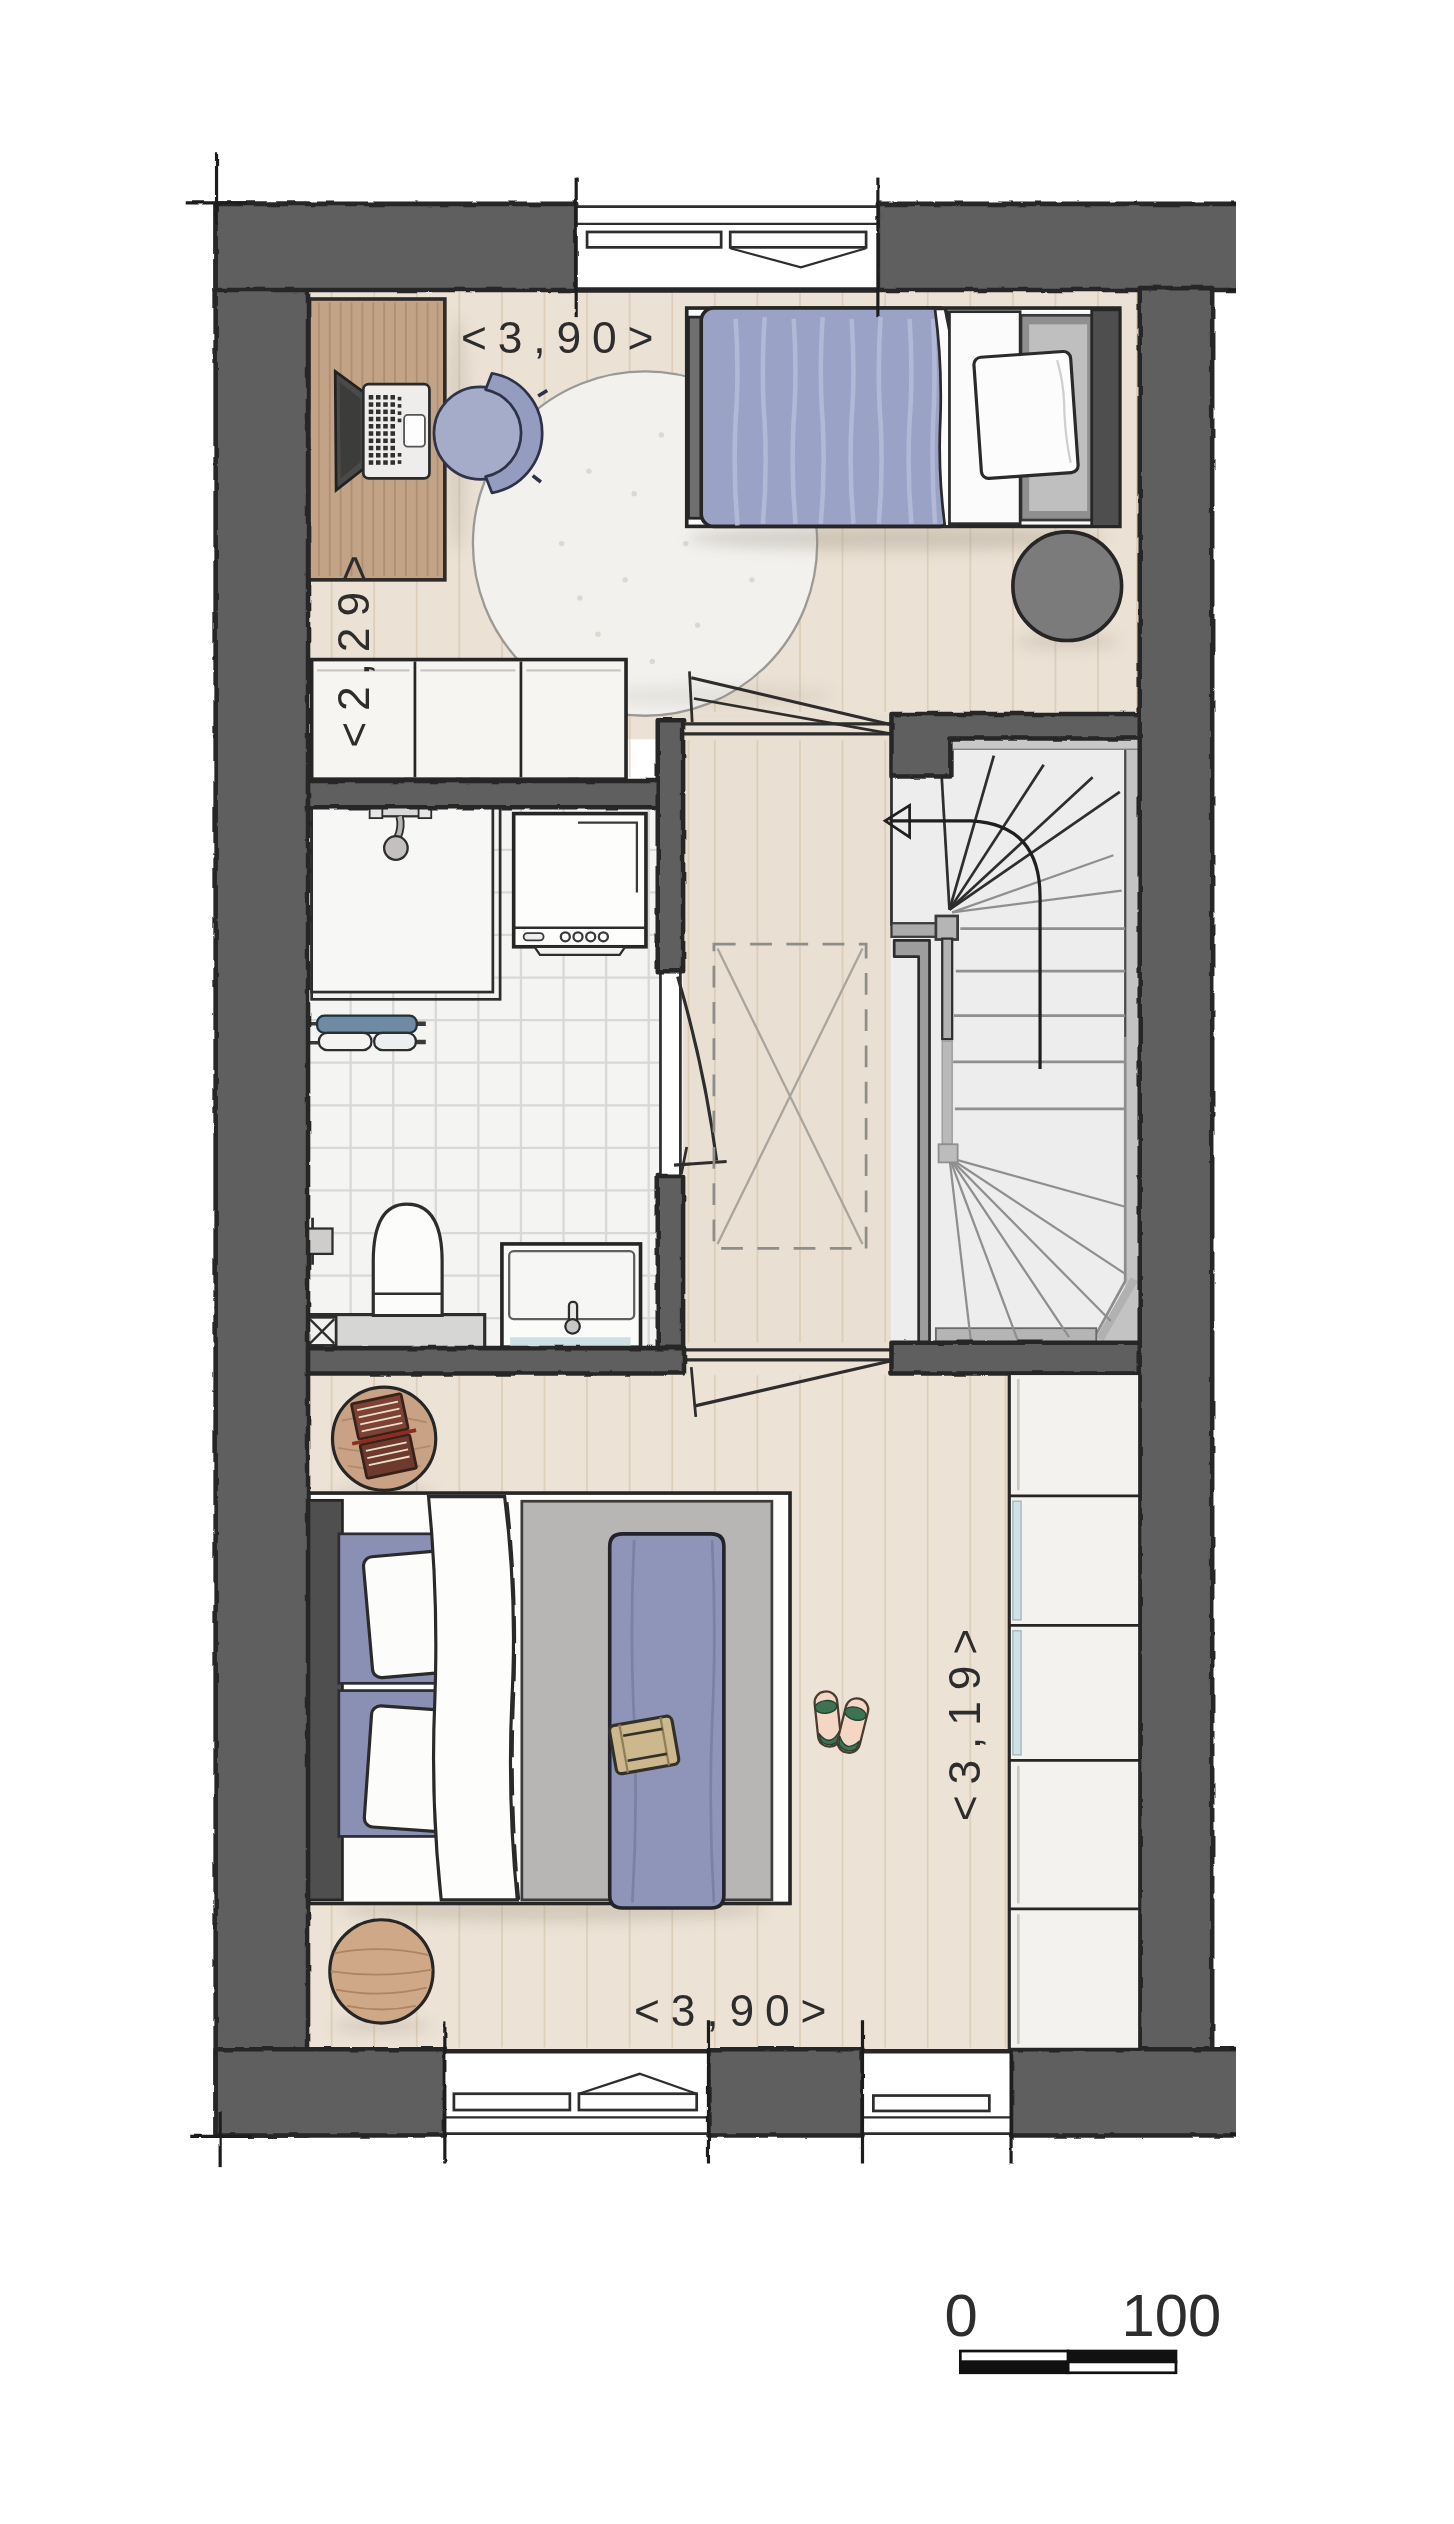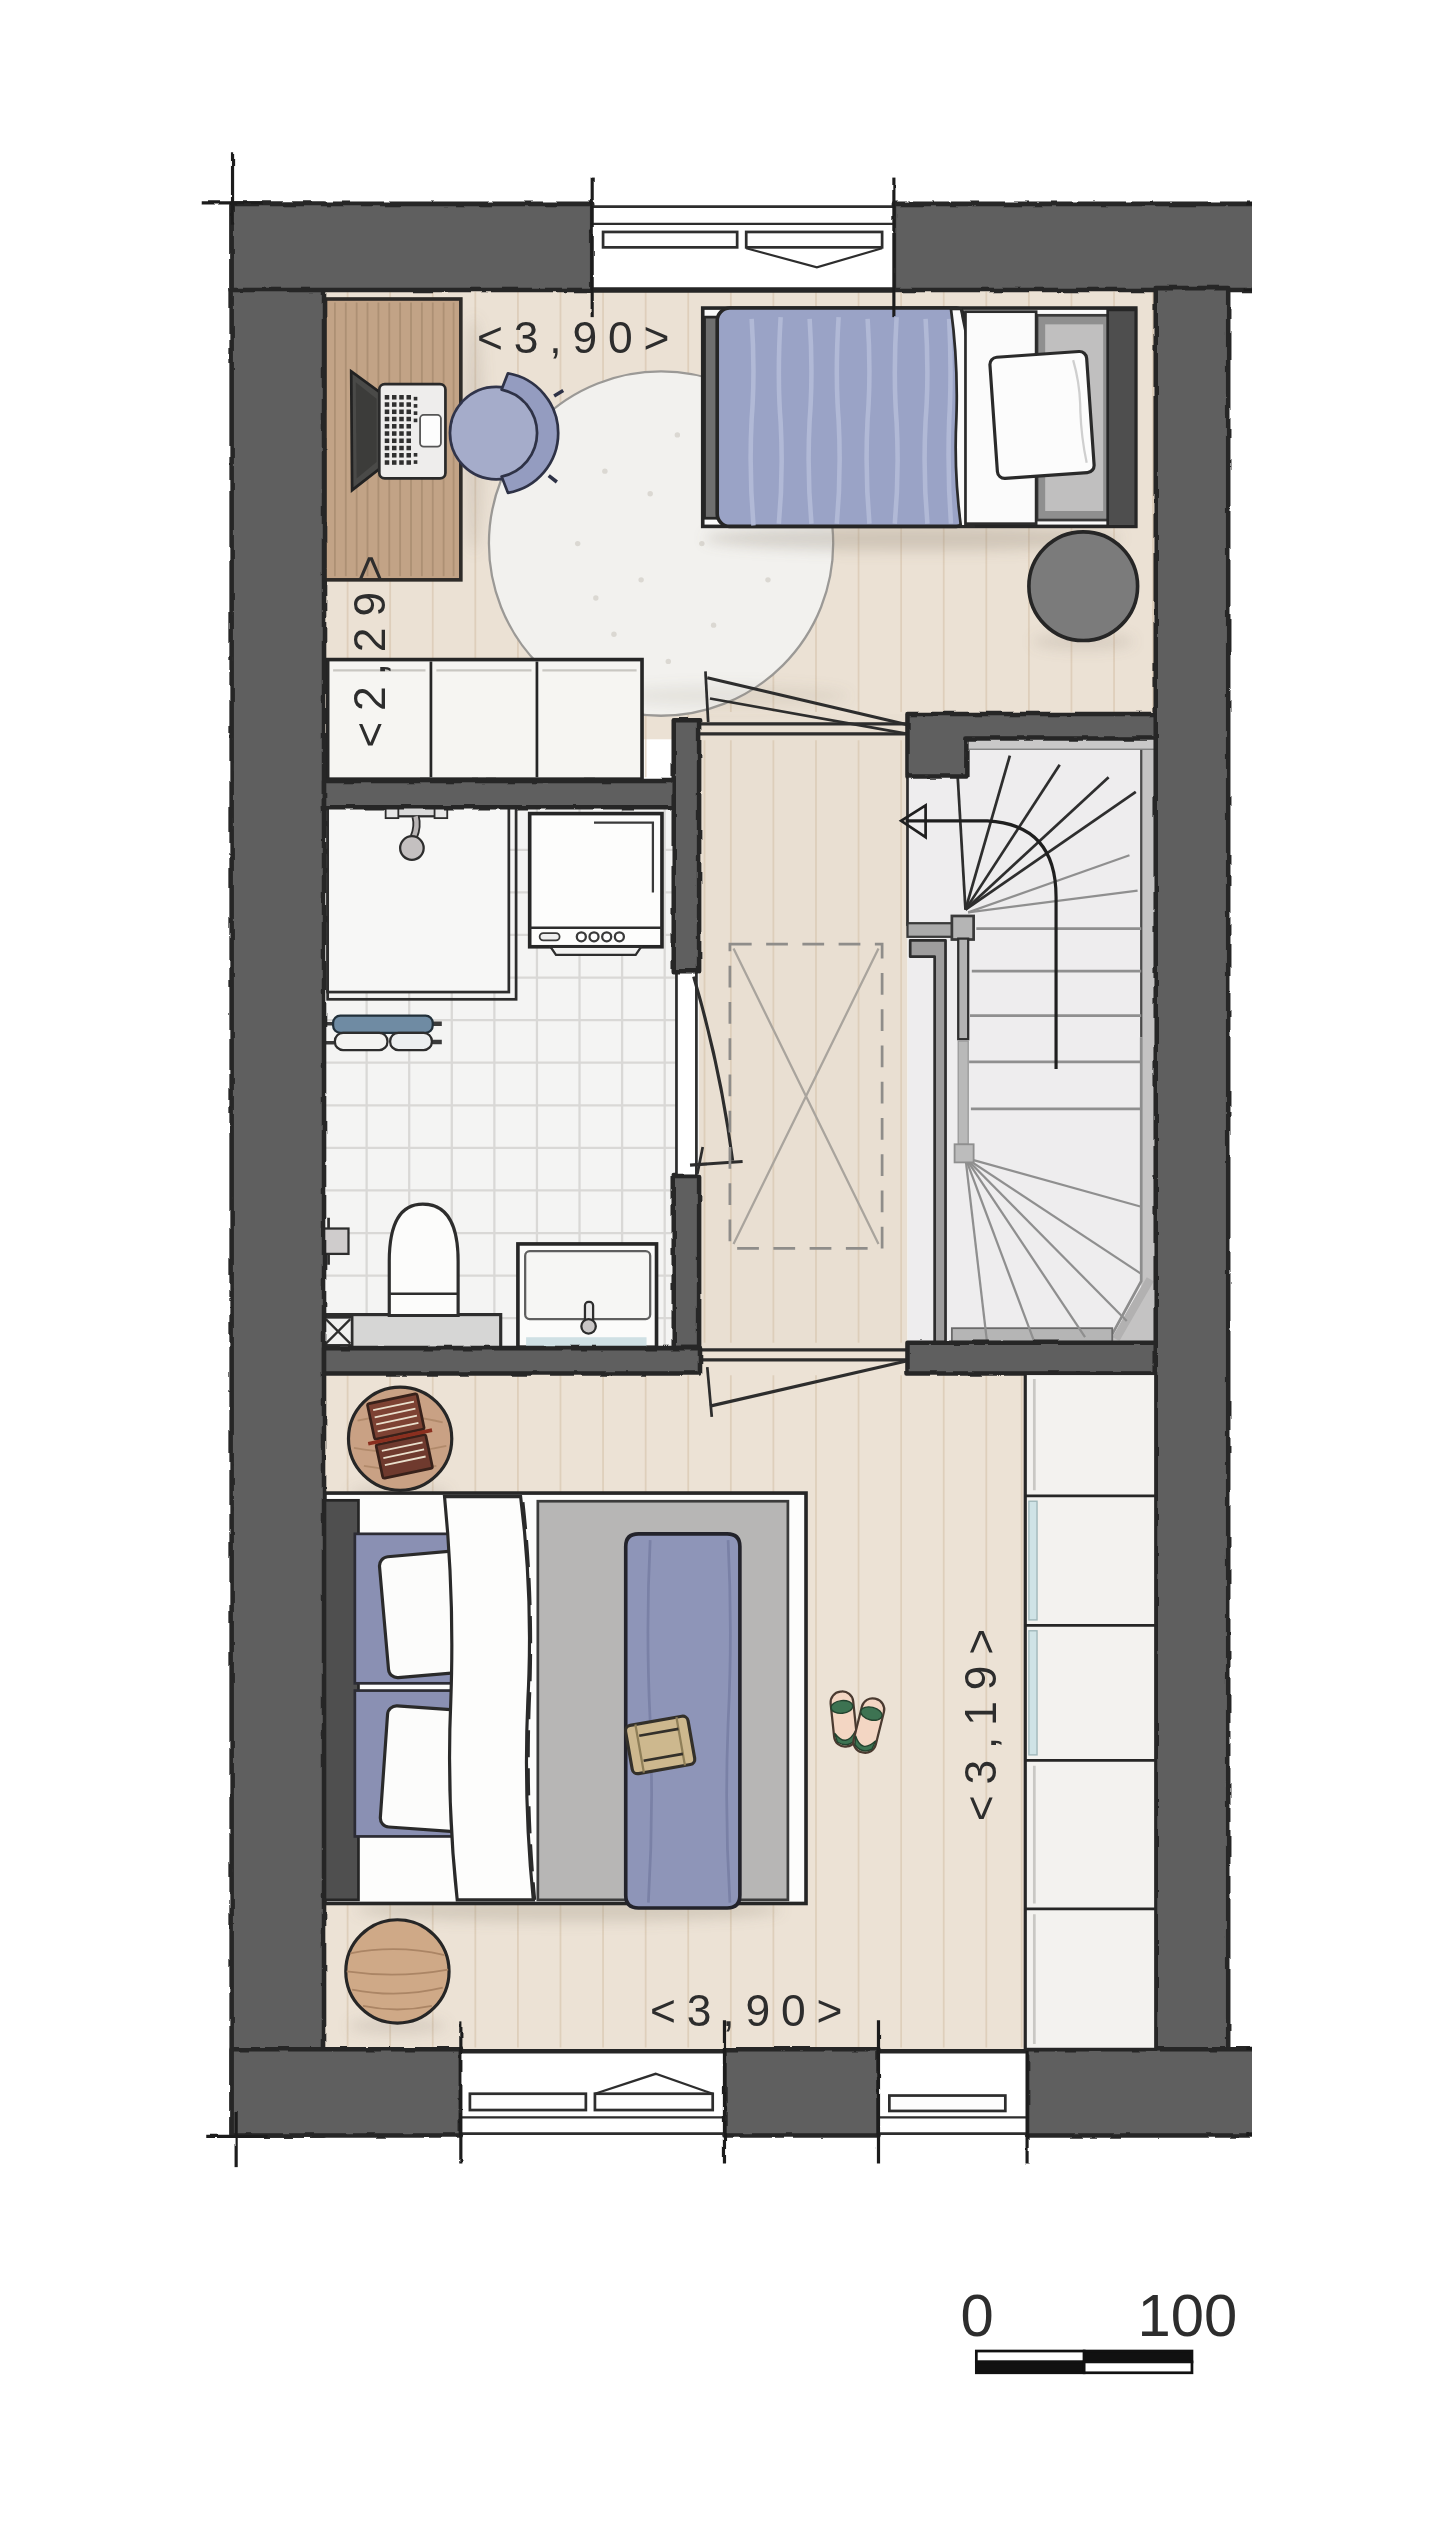--- a/index.html
+++ b/index.html
@@ -1,17 +1,17 @@
 <!DOCTYPE html>
 <html style="font-size:14.5px"><head>
 <meta charset="utf-8">
 <style>
   html,body{margin:0;padding:0;background:#ffffff;}
   #page{position:relative;width:1236px;height:2525px;background:#ffffff;overflow:hidden;
-        font-family:"Liberation Sans", sans-serif;padding-left:16px;}
+        font-family:"Liberation Sans", sans-serif;}
   svg{display:block}
   text{font-family:"Liberation Sans", sans-serif; fill:#2d2d2d;}
 </style>
 </head>
 <body>
 <div id="page">
 <svg width="1455" height="2525" viewBox="0 0 1606 2787">
 <defs>
   <filter id="rough" x="-3%" y="-3%" width="106%" height="106%">
     <feTurbulence type="fractalNoise" baseFrequency="0.045" numOctaves="2" seed="7" result="n"></feTurbulence>

